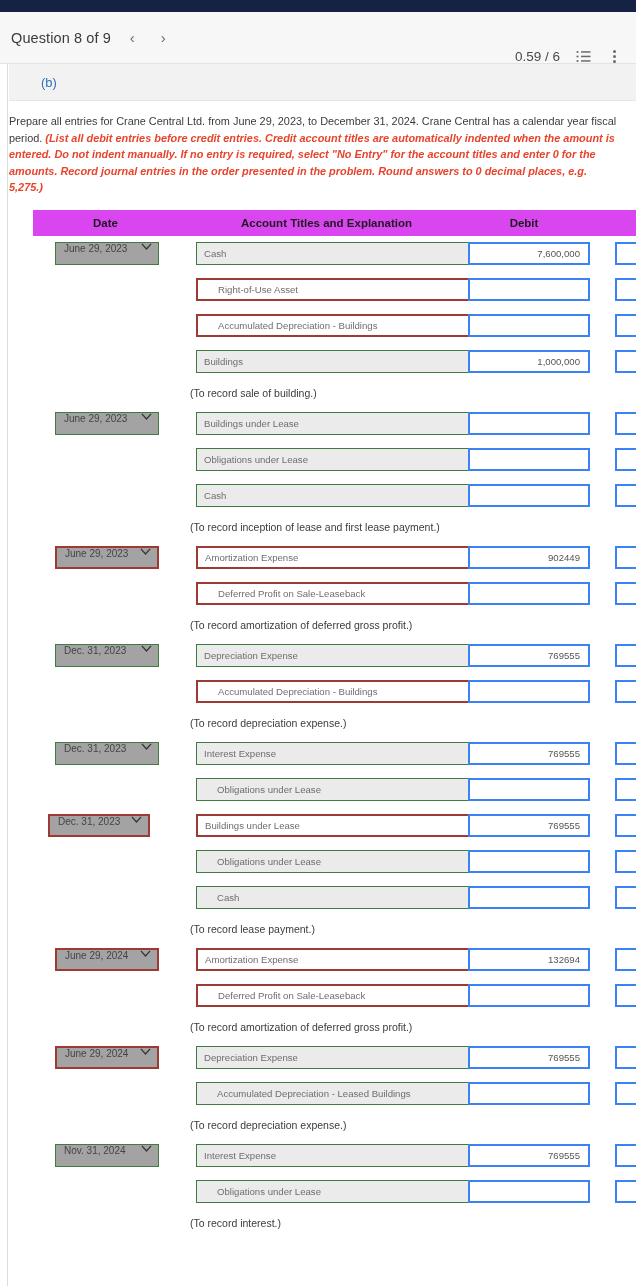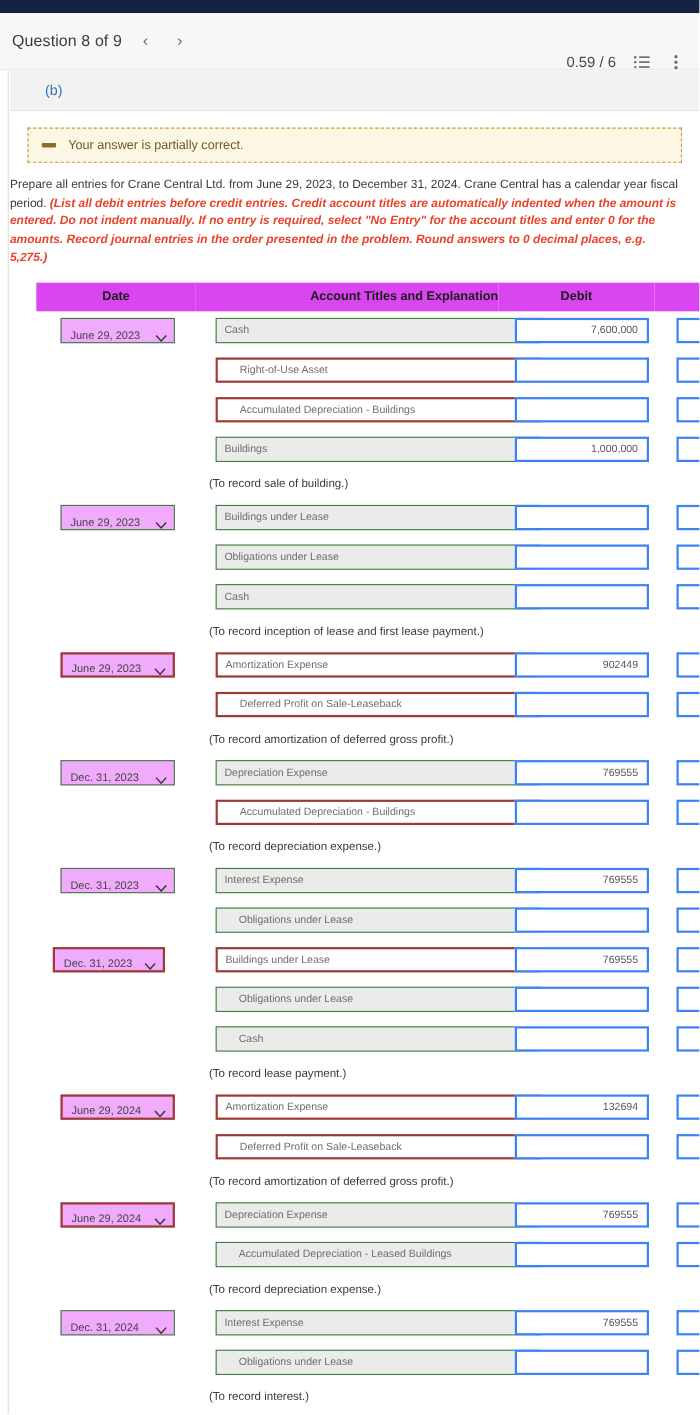--- a/index.html
+++ b/index.html
@@ -158,38 +158,38 @@
 
   .jtable thead th {
     background: #d946ef;
     font-size: 11.5px;
     font-weight: bold;
     color: #1b1b1b;
     padding: 7px 0;
     text-align: center;
     border: none;
   }
-  .jtable thead th.h-acct { text-align: right; padding-left: 22px; }
+  .jtable thead th.h-acct { text-align: center; padding-left: 22px; }
 
   .jtable td {
     padding: 0;
     vertical-align: middle;
     height: 36px;
   }
   .jtable tr.r-narrative td { height: 26px; }
 
   
   .dsel {
     width: 104px;
     height: 23px;
     margin-left: 22px;
     border: 1px solid #3f7a3f;
-    background: #f0abfc;
+    background: #a3a3a3;
     display: flex;
-    align-items: flex-end;
+    align-items: flex-start;
     padding: 0 6px 0 8px;
     font-size: 10px;
     color: #444;
     cursor: pointer;
     position: relative;
   }
   .dsel.wrong { border: 2px solid #9c3a33; }
   .dsel.shifted { margin-left: 15px; width: 102px; }
   .dsel .dval { flex: 1; white-space: nowrap; }
   .dsel .chev {
@@ -271,26 +271,20 @@
 </div>
 
 <div class="page">
   <div class="leftgutter"></div>
   <div class="content">
 
     <div class="partband">
       <span class="partlabel">(b)</span>
     </div>
 
-    <div class="alertwrap">
-      <div class="alert">
-        <span class="dashicon"></span>
-        <span class="alerttext">Your answer is partially correct.</span>
-      </div>
-    </div>
 
     <div class="instr">
       <span>Prepare all entries for Crane Central Ltd. from June 29, 2023, to December 31, 2024. Crane Central has a calendar year fiscal period. </span><em>(List all debit entries before credit entries. Credit account titles are automatically indented when the amount is entered. Do not indent manually. If no entry is required, select "No Entry" for the account titles and enter 0 for the amounts. Record journal entries in the order presented in the problem. Round answers to 0 decimal places, e.g. 5,275.)</em>
     </div>
 
     <div class="tablewrap">
       <table class="jtable">
         <colgroup>
           <col class="c-date">
             <col class="c-acct">
@@ -790,21 +784,21 @@
               <td></td>
               <td>
                 <div class="narr">(To record depreciation expense.)</div>
               </td>
               <td></td>
               <td></td>
             </tr>
             <tr>
               <td>
                 <div class="dsel">
-                  <span class="dval">Dec. 31, 2024</span>
+                  <span class="dval">Nov. 31, 2024</span>
                   <span class="chev">
                     <svg viewBox="0 0 12 8">
                       <path d="M1 1 L6 6.5 L11 1" fill="none" stroke="#333" stroke-width="1.4"></path>
                     </svg>
                   </span>
                 </div>
               </td>
               <td>
                 <div class="acct ok">
                   <span>Interest Expense</span>

